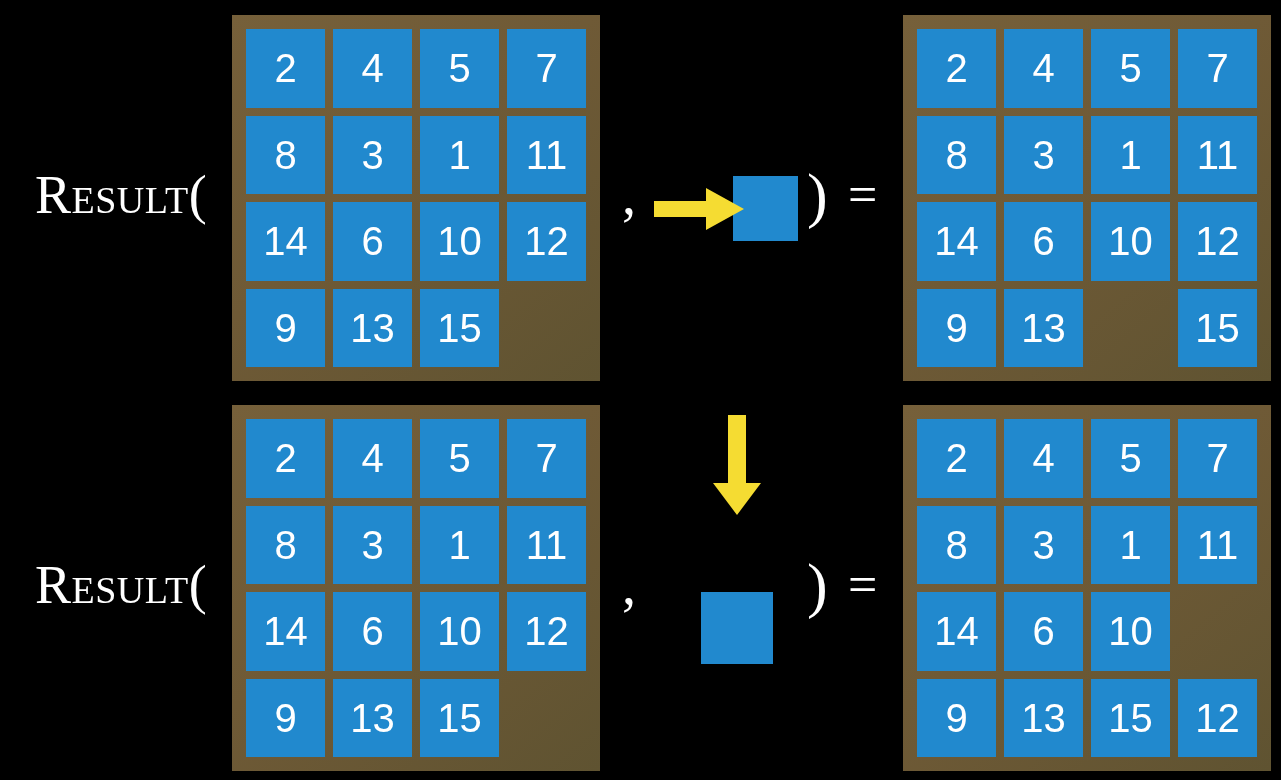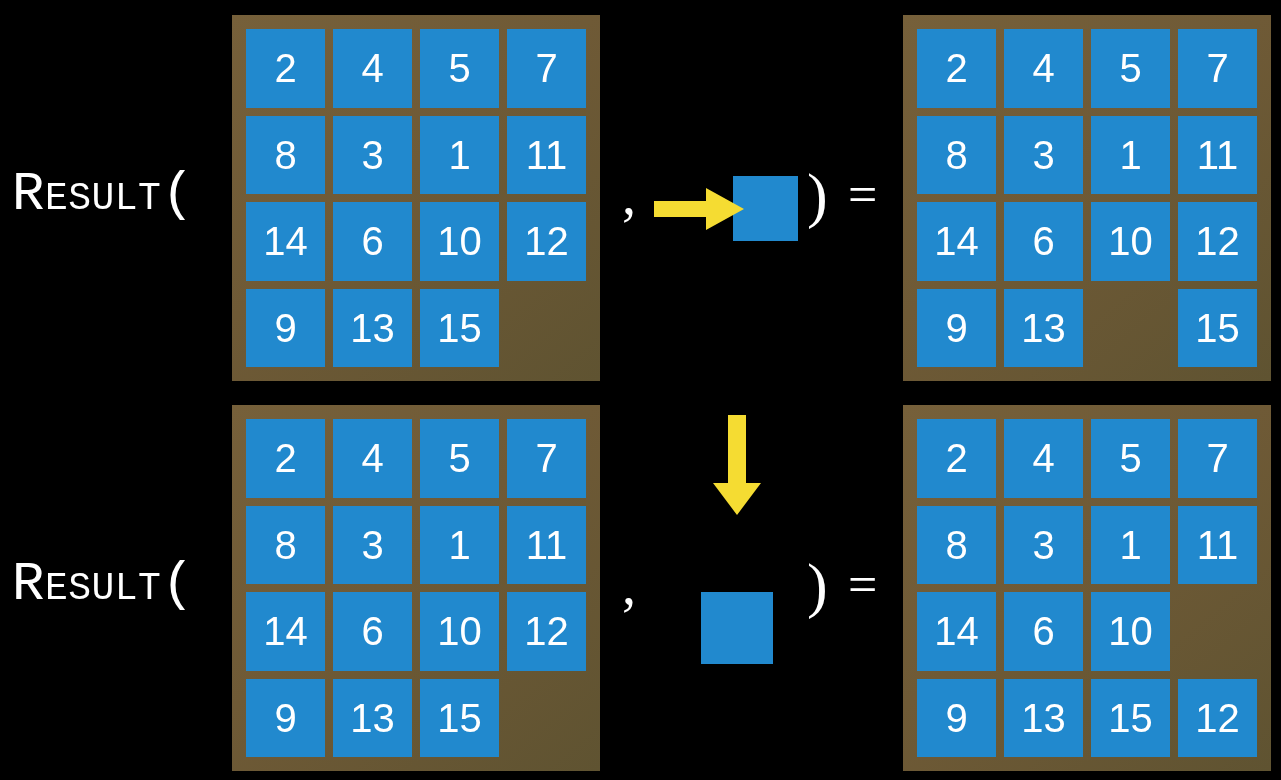--- a/index.html
+++ b/index.html
@@ -29,25 +29,25 @@
     width: 1281px;
     height: 390px;
     display: block;
   }
   .eq-row.row-top { top: 0; }
   .eq-row.row-bottom { top: 390px; }
 
   
   .result-label {
     position: absolute;
-    left: 12px;
-    top: 50%;
-    transform: translateY(-50%);
-    color: #ffffff;
-    font-family: Liberation Mono, monospace;
+    left: 35px;
+    top: 50%;
+    transform: translateY(-50%);
+    color: #ffffff;
+    font-family: Liberation Serif, serif;
     font-variant: small-caps;
     font-size: 54px;
     line-height: 1;
     letter-spacing: 0.5px;
     white-space: nowrap;
     user-select: none;
   }
 
   
   .board {

